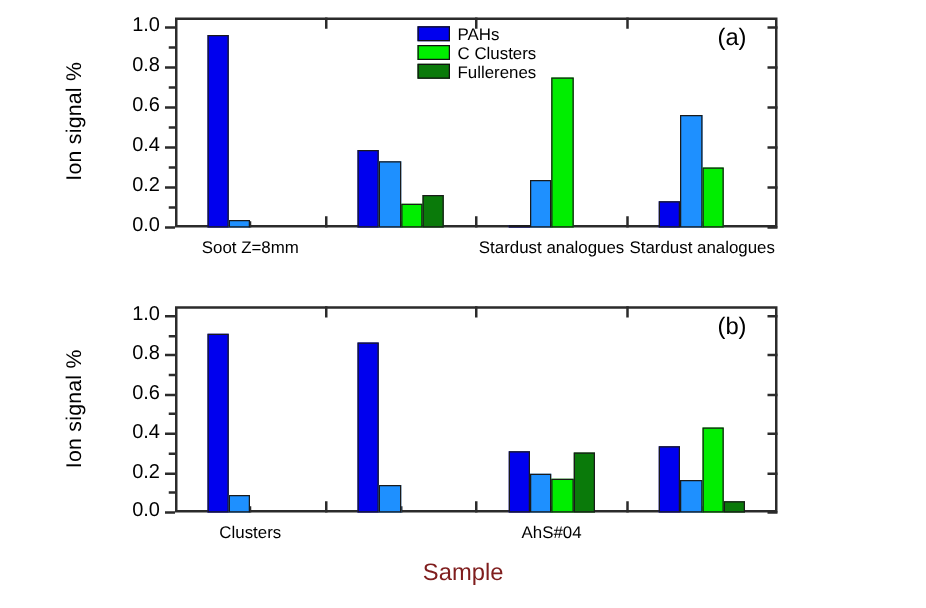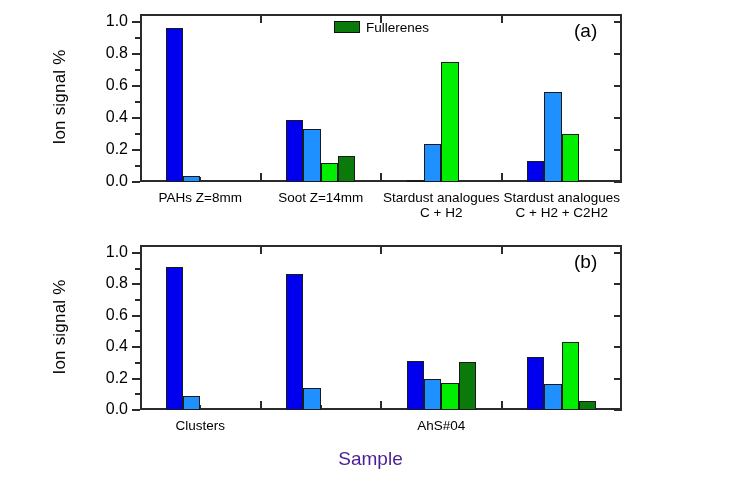--- a/index.html
+++ b/index.html
@@ -16,21 +16,21 @@
   .ytick{position:absolute;right:0;height:0;border-top:2px solid #2b2b2b;}
   .ytick.major{width:8px;}
   .ytick.minor{width:5px;}
   .ytlabel{position:absolute;font-size:16px;text-align:right;white-space:nowrap;color:#000;}
 
   
   .xtick{position:absolute;width:0;border-left:2px solid #2b2b2b;}
   .xtick.major{height:9px;}
   .xtick.minor{height:5px;}
   .xtlabel{position:absolute;font-size:13.5px;text-align:center;white-space:nowrap;line-height:15px;color:#000;}
-  .xaxis-title{position:absolute;font-size:19px;text-align:center;width:100%;color:#4c1d95;}
+  .xaxis-title{position:absolute;font-size:19px;text-align:center;width:100%;color:#7f1d1d;}
 
   
   .bar{position:absolute;box-sizing:border-box;border:1px solid #1a1a1a;}
 
   
   .legend{position:absolute;}
   .legend-row{display:flex;align-items:center;height:14px;margin-bottom:1px;}
   .swatch{width:26px;height:12px;box-sizing:border-box;border:1px solid #111;}
   .legend-text{font-size:13.5px;margin-left:6px;white-space:nowrap;color:#000;}
 
@@ -70,32 +70,27 @@
       <div class="xtick major" style="left: 259.5px; top: 14px; height: 9px;"></div>
       <div class="xtick major" style="left: 380px; top: 14px; height: 9px;"></div>
       <div class="xtick major" style="left: 500.5px; top: 14px; height: 9px;"></div>
       <div class="ytick major" style="left: 614px; top: 181px; width: 8px; right: auto;"></div>
       <div class="ytick major" style="left: 614px; top: 149px; width: 8px; right: auto;"></div>
       <div class="ytick major" style="left: 614px; top: 117px; width: 8px; right: auto;"></div>
       <div class="ytick major" style="left: 614px; top: 85px; width: 8px; right: auto;"></div>
       <div class="ytick major" style="left: 614px; top: 53px; width: 8px; right: auto;"></div>
       <div class="ytick major" style="left: 614px; top: 21px; width: 8px; right: auto;"></div>
       <div class="xtlabel" style="left: 134px; top: 190px; width: 132.5px;">
-        <div>PAHs Z=8mm</div>
-      </div>
-      <div class="xtlabel" style="left: 254.5px; top: 190px; width: 132.5px;">
-        <div>Soot Z=14mm</div>
+        <div>Soot Z=8mm</div>
       </div>
       <div class="xtlabel" style="left: 375px; top: 190px; width: 132.5px;">
         <div>Stardust analogues</div>
-        <div>C + H2</div>
       </div>
       <div class="xtlabel" style="left: 495.5px; top: 190px; width: 132.5px;">
         <div>Stardust analogues</div>
-        <div>C + H2 + C2H2</div>
       </div>
       <div class="bar" title="PAHs: 0.965" style="left: 165.606px; top: 27.6px; width: 17.3219px; height: 154.4px; background: rgb(0, 0, 238);"></div>
       <div class="bar" title="PAHs: 0.385" style="left: 286.106px; top: 120.4px; width: 17.3219px; height: 61.6px; background: rgb(0, 0, 238);"></div>
       <div class="bar" title="PAHs: 0.01" style="left: 406.606px; top: 180.4px; width: 17.3219px; height: 1.6px; background: rgb(0, 0, 238);"></div>
       <div class="bar" title="PAHs: 0.13" style="left: 527.106px; top: 161.2px; width: 17.3219px; height: 20.8px; background: rgb(0, 0, 238);"></div>
       <div class="bar" title="HC Clusters: 0.035" style="left: 182.928px; top: 176.4px; width: 17.3219px; height: 5.6px; background: rgb(30, 144, 255);"></div>
       <div class="bar" title="HC Clusters: 0.333" style="left: 303.428px; top: 128.72px; width: 17.3219px; height: 53.28px; background: rgb(30, 144, 255);"></div>
       <div class="bar" title="HC Clusters: 0.24" style="left: 423.928px; top: 143.6px; width: 17.3219px; height: 38.4px; background: rgb(30, 144, 255);"></div>
       <div class="bar" title="HC Clusters: 0.565" style="left: 544.428px; top: 91.6px; width: 17.3219px; height: 90.4px; background: rgb(30, 144, 255);"></div>
       <div class="bar" title="C Clusters: 0.118" style="left: 320.75px; top: 163.12px; width: 17.3219px; height: 18.88px; background: rgb(0, 238, 0);"></div>
@@ -155,18 +150,26 @@
       <div class="bar" title="HC Clusters: 0.2" style="left: 423.928px; top: 378.571px; width: 17.3219px; height: 31.4286px; background: rgb(30, 144, 255);"></div>
       <div class="bar" title="HC Clusters: 0.168" style="left: 544.428px; top: 383.6px; width: 17.3219px; height: 26.4px; background: rgb(30, 144, 255);"></div>
       <div class="bar" title="C Clusters: 0.175" style="left: 441.25px; top: 382.5px; width: 17.3219px; height: 27.5px; background: rgb(0, 238, 0);"></div>
       <div class="bar" title="C Clusters: 0.43" style="left: 561.75px; top: 342.429px; width: 17.3219px; height: 67.5714px; background: rgb(0, 238, 0);"></div>
       <div class="bar" title="Fullerenes: 0.308" style="left: 458.572px; top: 361.6px; width: 17.3219px; height: 48.4px; background: rgb(10, 122, 10);"></div>
       <div class="bar" title="Fullerenes: 0.058" style="left: 579.072px; top: 400.886px; width: 17.3219px; height: 9.11429px; background: rgb(10, 122, 10);"></div>
       <div class="panel-tag" style="left: 574px; top: 251px;">(b)</div>
     </div>
     <div class="legend" style="left: 334px; top: 20px;">
       <div class="legend-row">
+        <span class="swatch" style="background: rgb(0, 0, 238);"></span>
+        <span class="legend-text">PAHs</span>
+      </div>
+      <div class="legend-row">
+        <span class="swatch" style="background: rgb(0, 238, 0);"></span>
+        <span class="legend-text">C Clusters</span>
+      </div>
+      <div class="legend-row">
         <span class="swatch" style="background: rgb(10, 122, 10);"></span>
         <span class="legend-text">Fullerenes</span>
       </div>
     </div>
     <div class="xaxis-title" style="left: 0px; top: 448px; width: 741px; text-align: center;">Sample</div>
   </div>
 
 </body></html>

